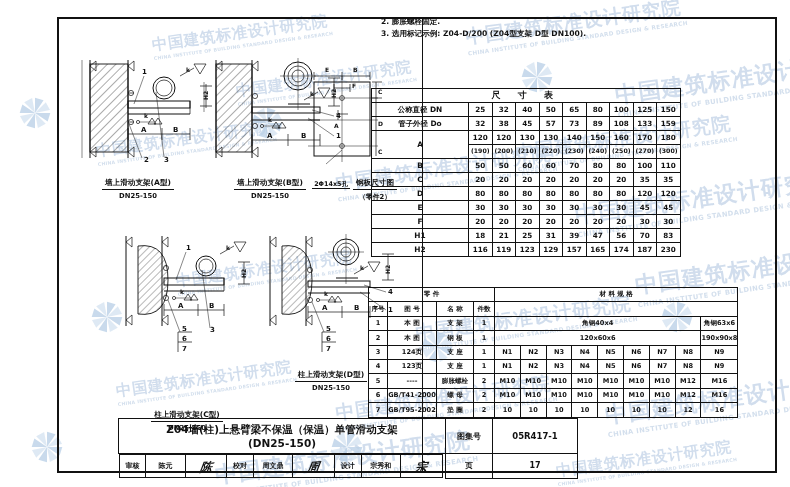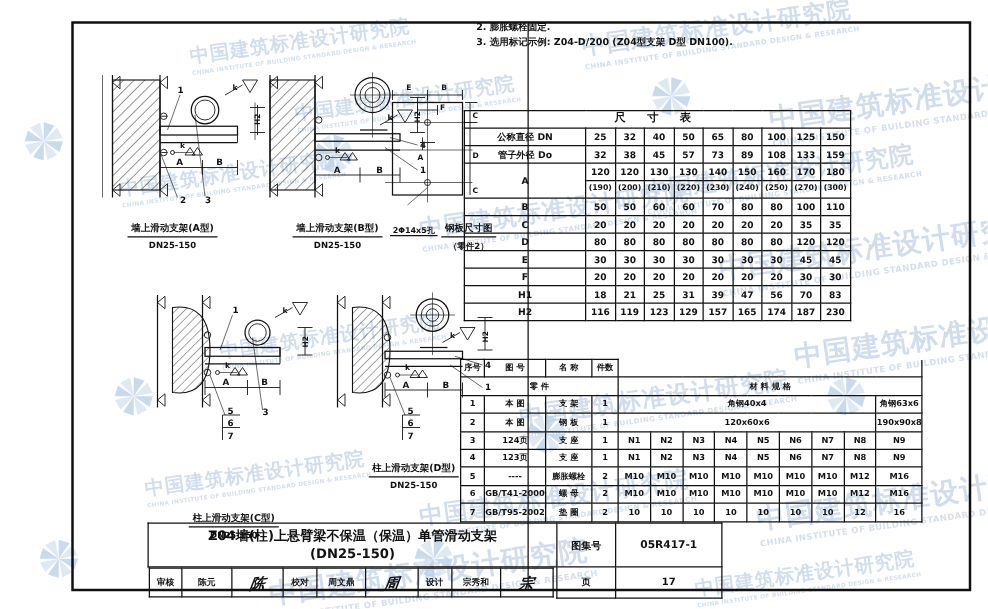--- a/index.html
+++ b/index.html
@@ -374,29 +374,29 @@
         <td class="dt-v">174</td>
         <td class="dt-v">187</td>
         <td class="dt-v">230</td>
       </tr>
     </tbody>
 </table>
 
 <table class="tbl" id="partstable">
   <tbody id="parts-body">
       <tr>
+        <td colspan="4" class="pt-wide">零      件</td>
+        <td colspan="9" class="pt-wide">材   料   规   格</td>
+      </tr>
+      <tr>
         <td class="pt-no">序号</td>
         <td class="pt-dwg">图  号</td>
         <td class="pt-nm">名  称</td>
         <td class="pt-qty">件数</td>
         <td colspan="9" style="border:none;border-bottom:0.8px solid #111;border-right:0.8px solid #111;"></td>
-      </tr>
-      <tr>
-        <td colspan="4" class="pt-wide">零      件</td>
-        <td colspan="9" class="pt-wide">材   料   规   格</td>
       </tr>
       <tr>
         <td class="pt-no">1</td>
         <td class="pt-dwg">本  图</td>
         <td class="pt-nm">支  架</td>
         <td class="pt-qty">1</td>
         <td class="pt-m" colspan="8">角钢40x4</td>
         <td class="pt-m">角钢63x6</td>
       </tr>
       <tr>

